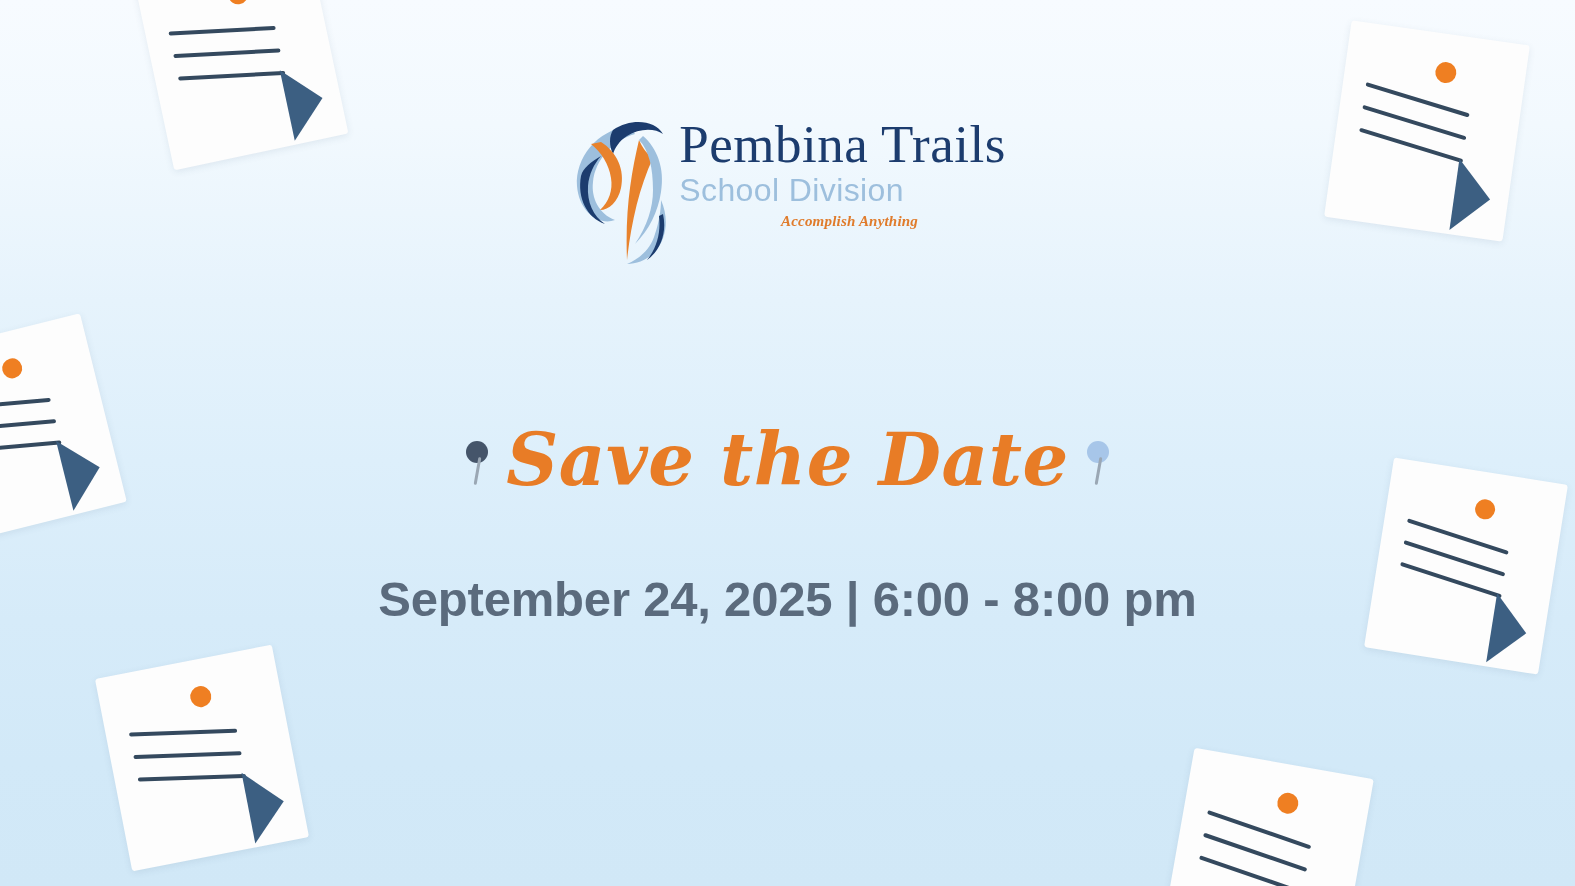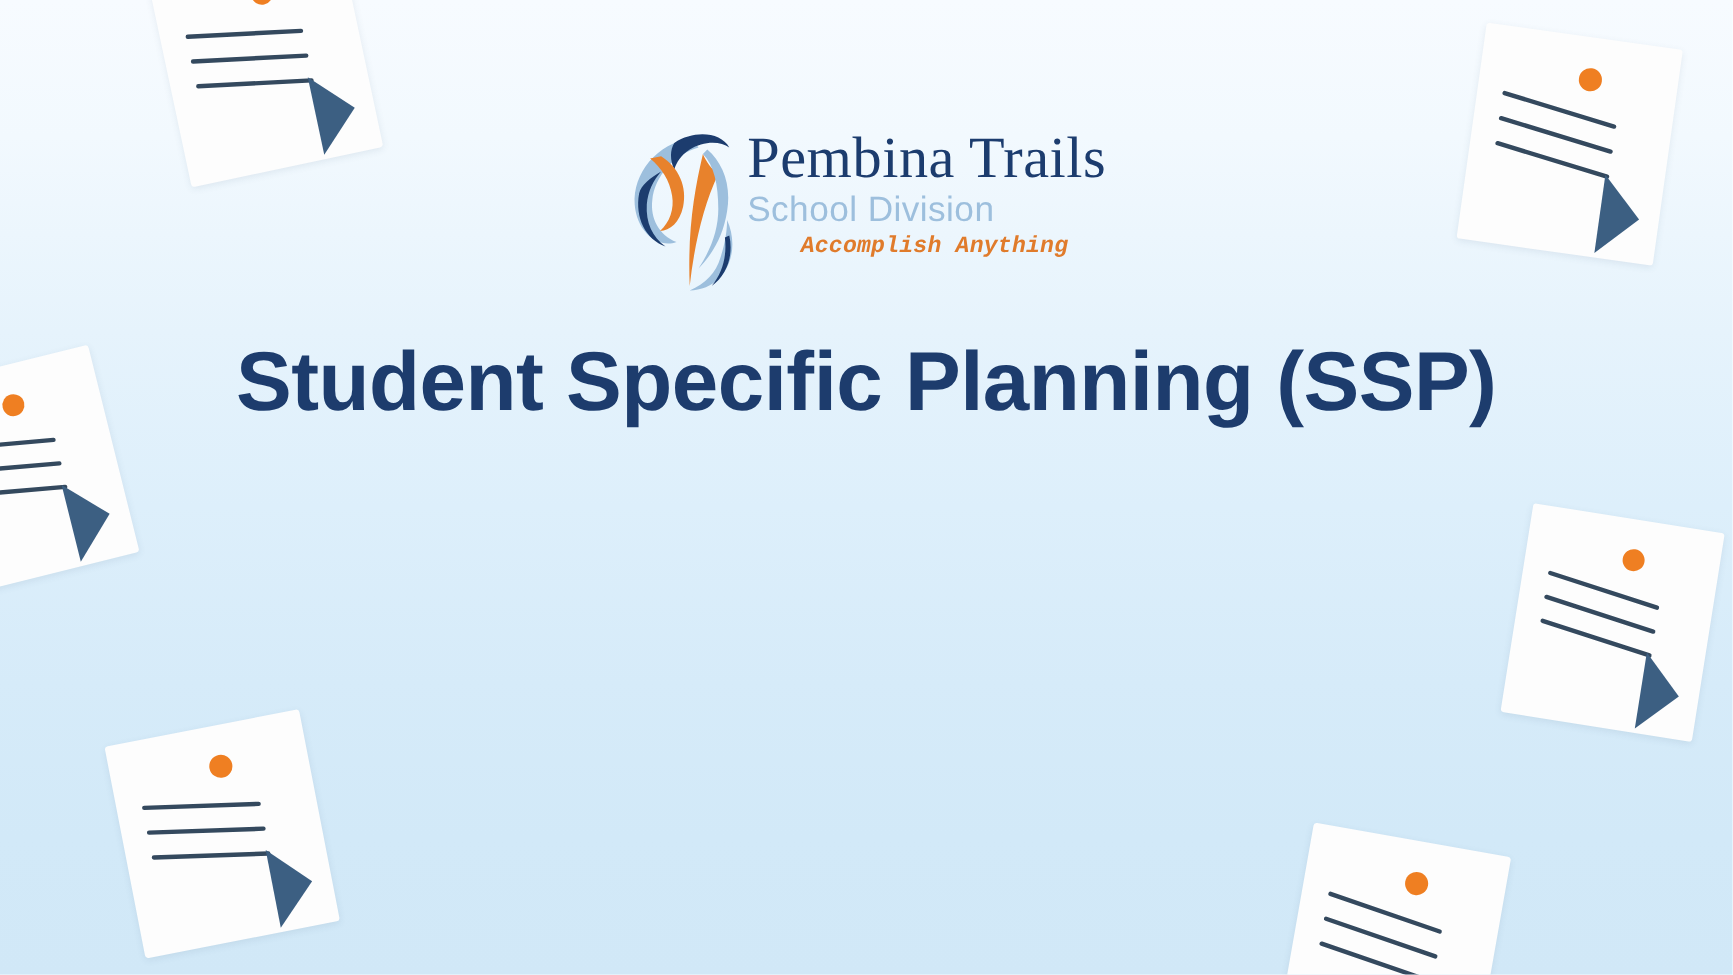--- a/index.html
+++ b/index.html
@@ -92,24 +92,24 @@
   .logo-line2 {
     font-family: "Liberation Sans", sans-serif;
     font-size: 32px;
     line-height: 1.12;
     color: #9dbfdd;
     letter-spacing: 0.4px;
     white-space: nowrap;
     margin-top: 2px;
   }
   .logo-line3 {
-    font-family: Liberation Mono, monospace;
+    font-family: Liberation Serif, serif;
     font-weight: bold;
     font-style: italic;
-    font-size: 21px;
+    font-size: 15px;
     color: #e07b2b;
     letter-spacing: 0.2px;
     white-space: nowrap;
     margin-top: 4px;
     align-self: center;
     padding-left: 14px;
   }
 
   
   .headline {
@@ -272,17 +272,28 @@
         </svg>
       </div>
       <div class="logo-words">
         <div class="logo-line1">Pembina Trails</div>
         <div class="logo-line2">School Division</div>
         <div class="logo-line3">Accomplish Anything</div>
       </div>
     </div>
   </div>
 
-  <div class="headline">Student Specific Planning (SSP)</div>
-
-
+
+  <div class="std-row">
+    <span class="pin dark">
+      <span class="head"></span>
+      <span class="needle"></span>
+    </span>
+    <span class="std-text">Save the Date</span>
+    <span class="pin light">
+      <span class="head"></span>
+      <span class="needle"></span>
+    </span>
+  </div>
+
+  <div class="detail-line detail-datetime">September 24, 2025 | 6:00 - 8:00 pm</div>
 
 </div>
 
 </body></html>

